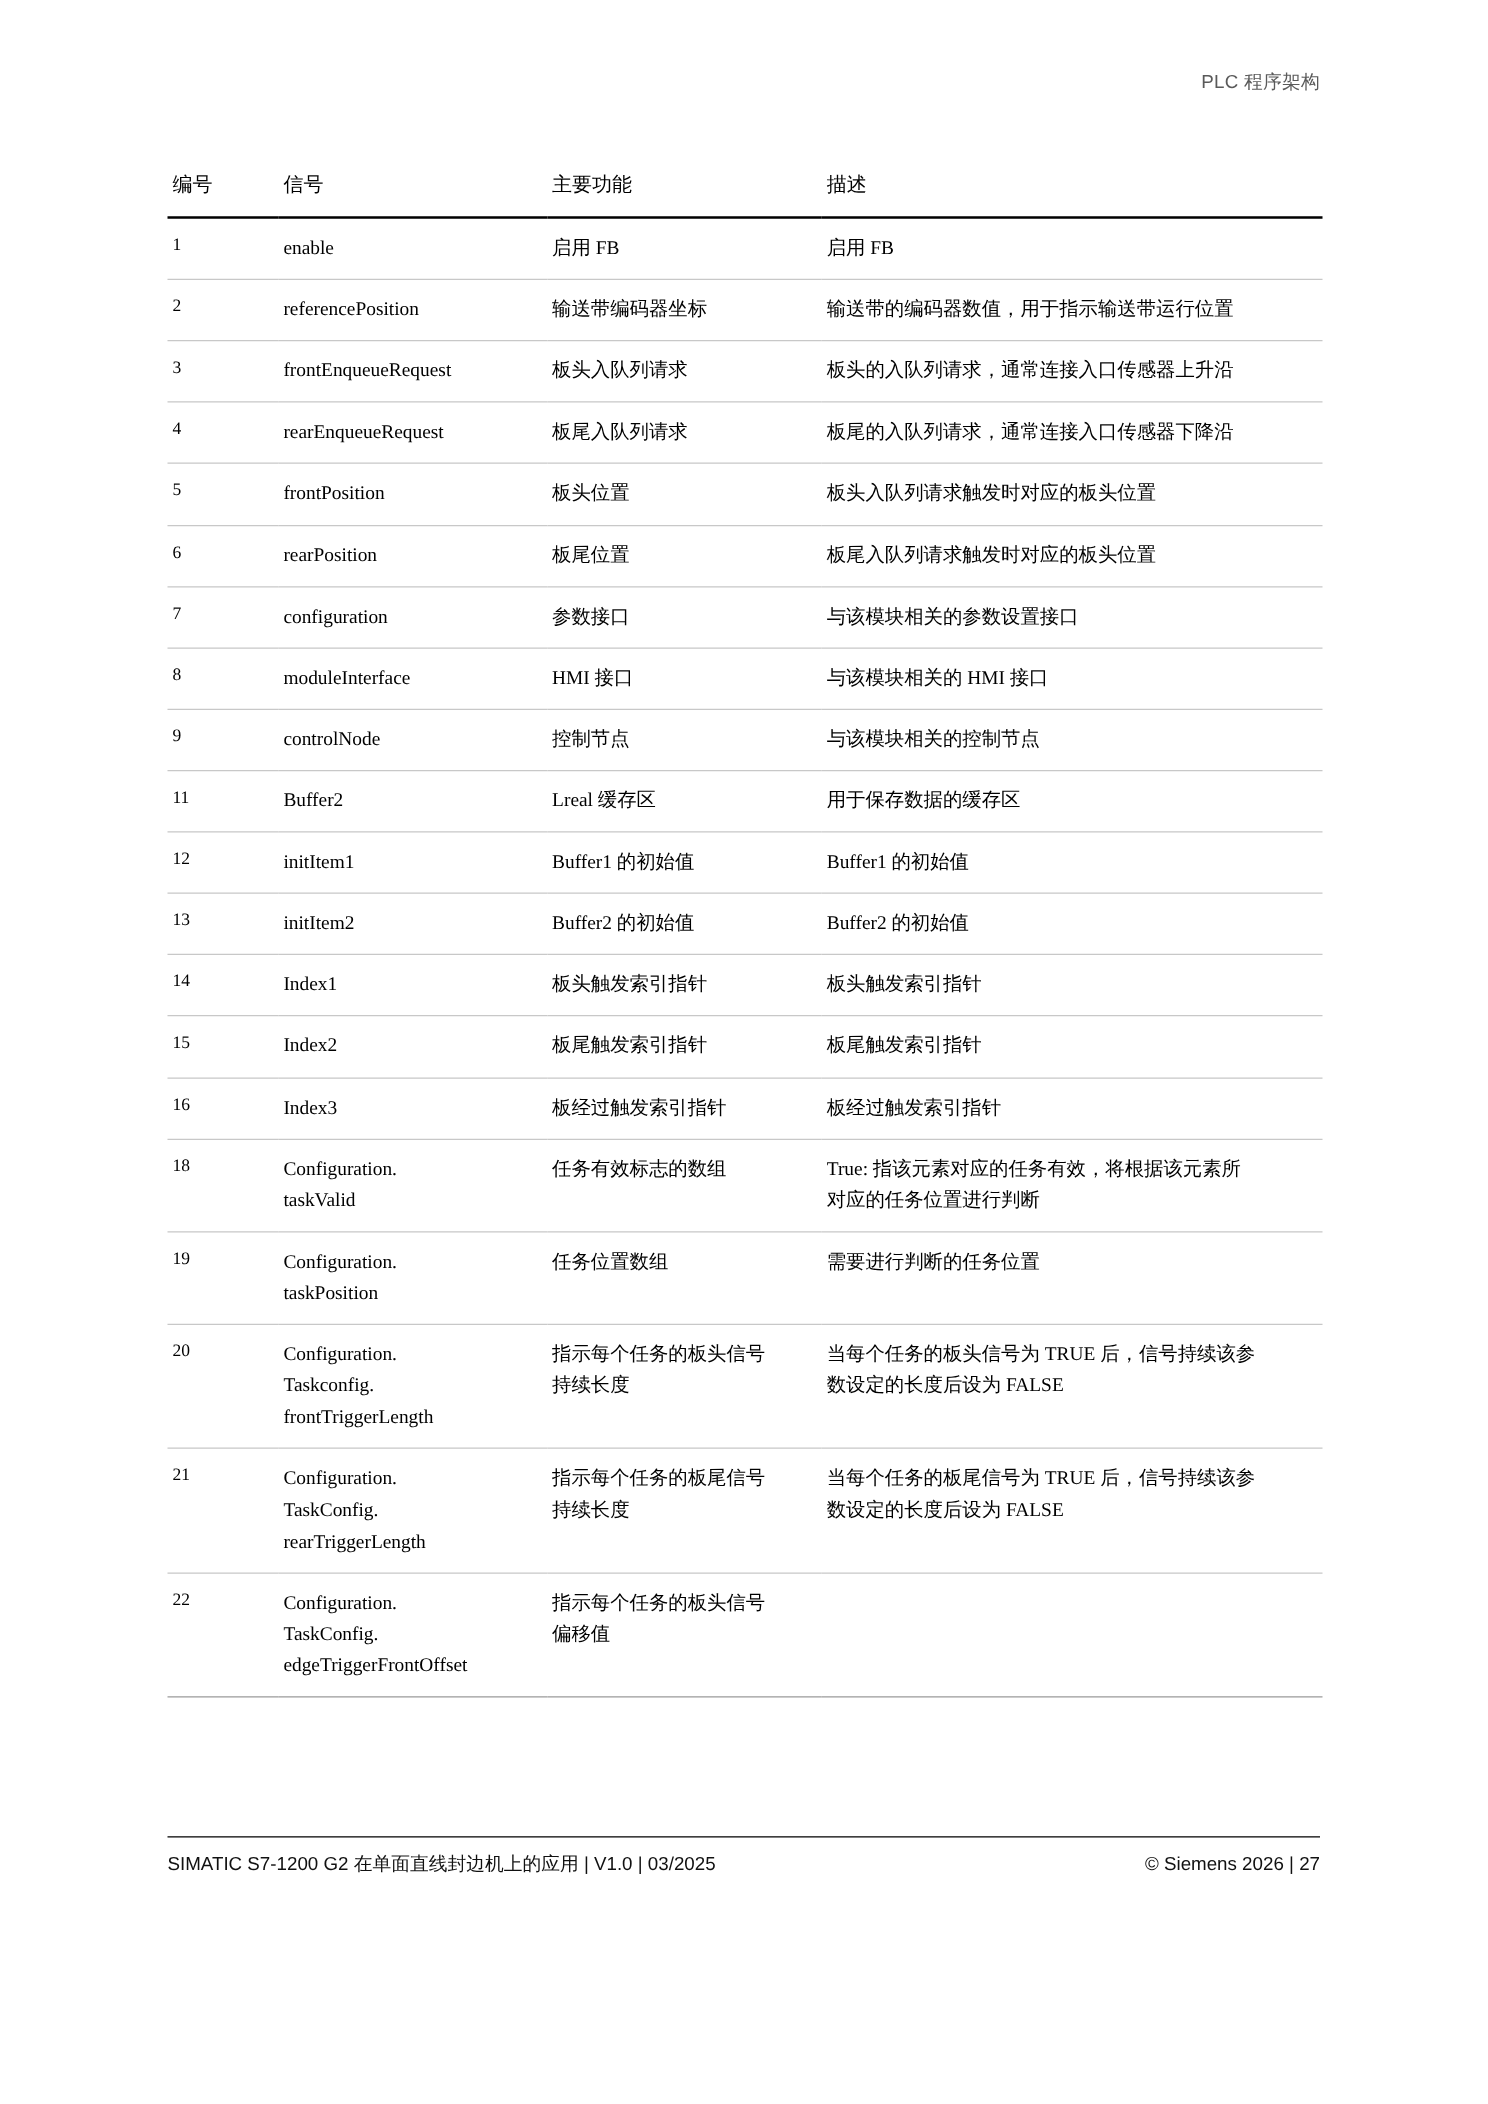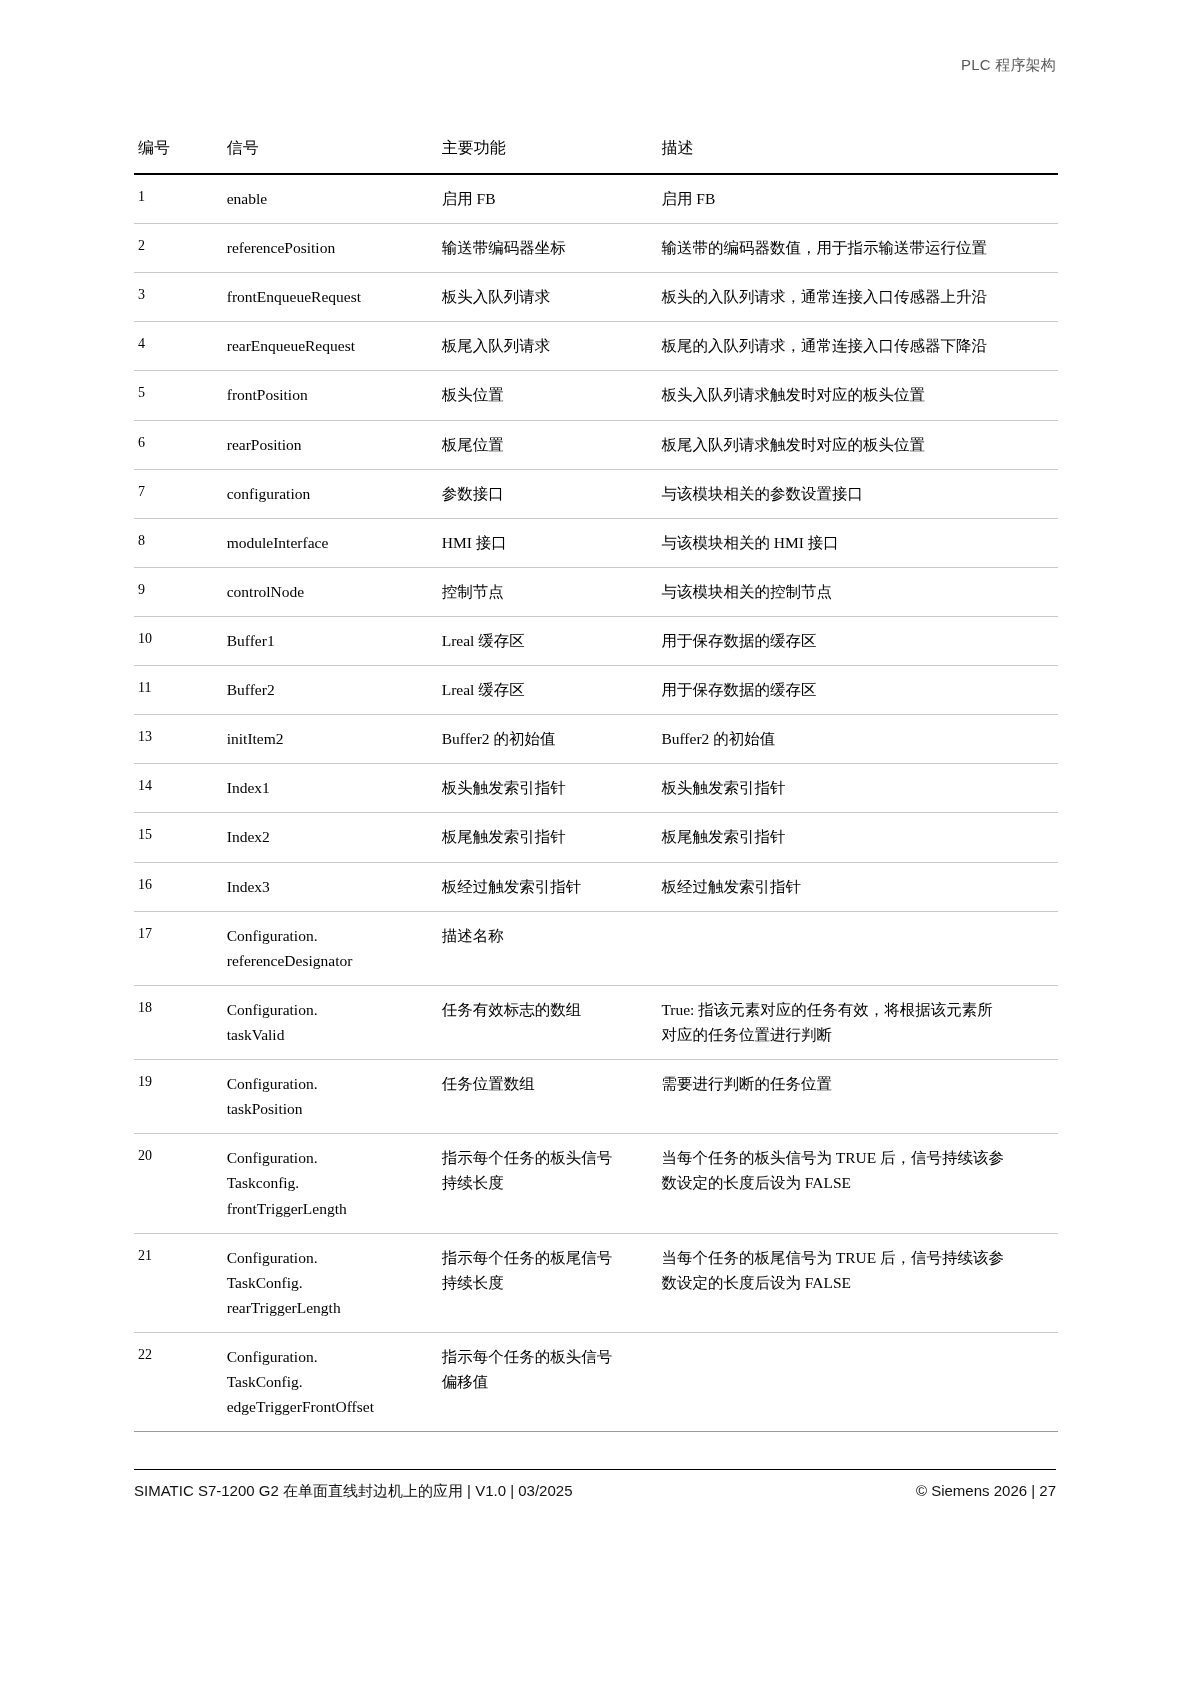--- a/index.html
+++ b/index.html
@@ -208,41 +208,41 @@
               <span>controlNode</span>
             </td>
             <td class="multiline">
               <span>控制节点</span>
             </td>
             <td class="multiline">
               <span>与该模块相关的控制节点</span>
             </td>
           </tr>
           <tr>
-            <td class="num">10</td>
-            <td class="multiline">
-              <span>Buffer1</span>
+            <td class="num">11</td>
+            <td class="multiline">
+              <span>Buffer2</span>
             </td>
             <td class="multiline">
               <span>Lreal 缓存区</span>
             </td>
             <td class="multiline">
               <span>用于保存数据的缓存区</span>
             </td>
           </tr>
           <tr>
-            <td class="num">11</td>
-            <td class="multiline">
-              <span>Buffer2</span>
-            </td>
-            <td class="multiline">
-              <span>Lreal 缓存区</span>
-            </td>
-            <td class="multiline">
-              <span>用于保存数据的缓存区</span>
+            <td class="num">12</td>
+            <td class="multiline">
+              <span>initItem1</span>
+            </td>
+            <td class="multiline">
+              <span>Buffer1 的初始值</span>
+            </td>
+            <td class="multiline">
+              <span>Buffer1 的初始值</span>
             </td>
           </tr>
           <tr>
             <td class="num">13</td>
             <td class="multiline">
               <span>initItem2</span>
             </td>
             <td class="multiline">
               <span>Buffer2 的初始值</span>
             </td>
@@ -277,33 +277,20 @@
           <tr>
             <td class="num">16</td>
             <td class="multiline">
               <span>Index3</span>
             </td>
             <td class="multiline">
               <span>板经过触发索引指针</span>
             </td>
             <td class="multiline">
               <span>板经过触发索引指针</span>
-            </td>
-          </tr>
-          <tr>
-            <td class="num">17</td>
-            <td class="multiline">
-              <span>Configuration.</span>
-              <span>referenceDesignator</span>
-            </td>
-            <td class="multiline">
-              <span>描述名称</span>
-            </td>
-            <td class="multiline">
-              <span></span>
             </td>
           </tr>
           <tr>
             <td class="num">18</td>
             <td class="multiline">
               <span>Configuration.</span>
               <span>taskValid</span>
             </td>
             <td class="multiline">
               <span>任务有效标志的数组</span>

